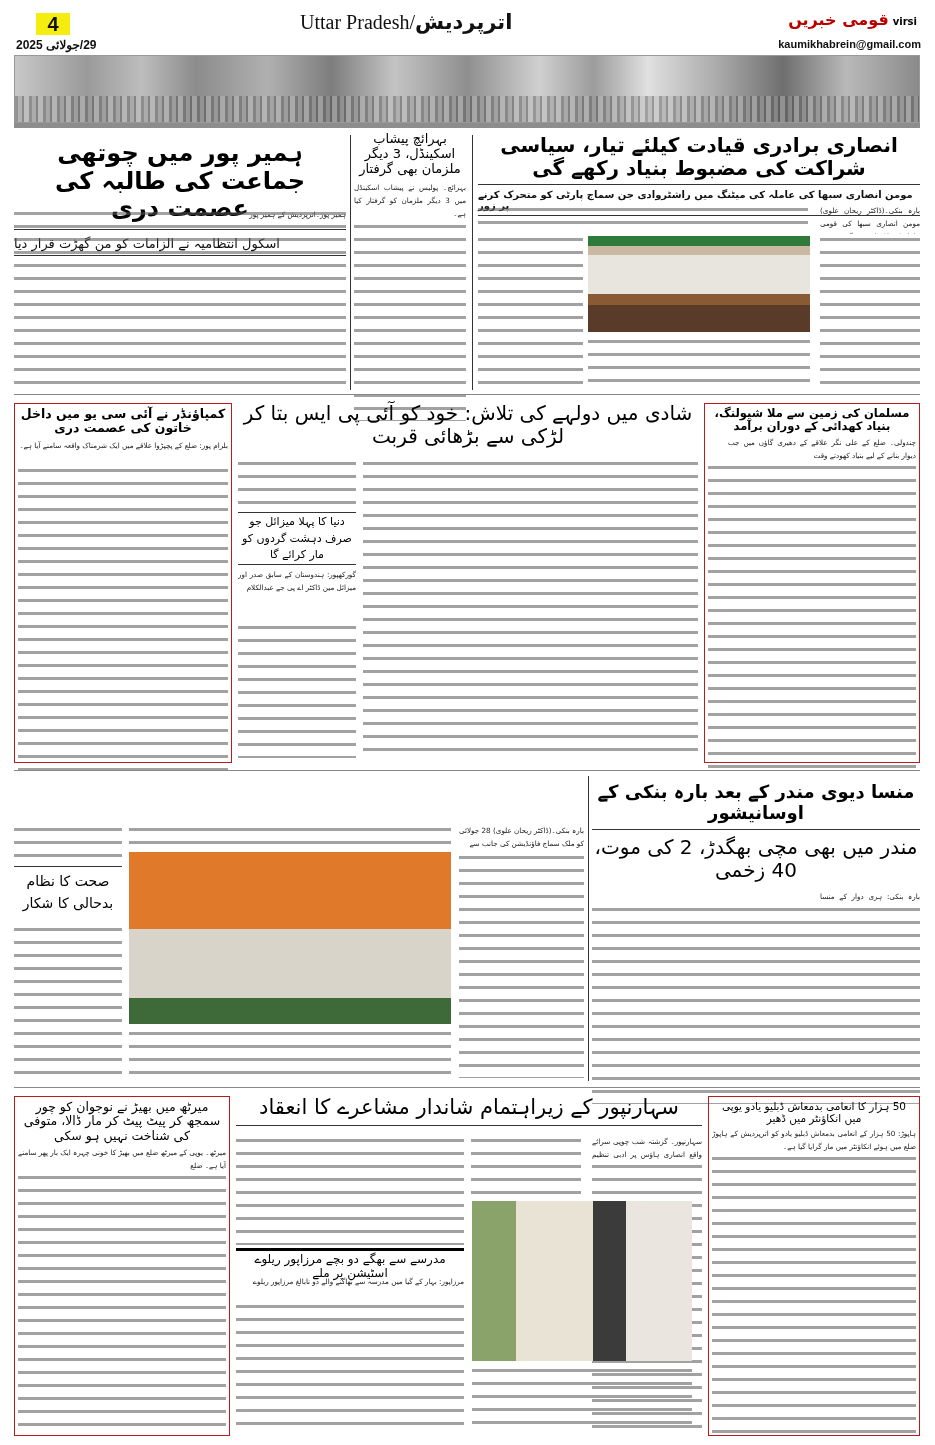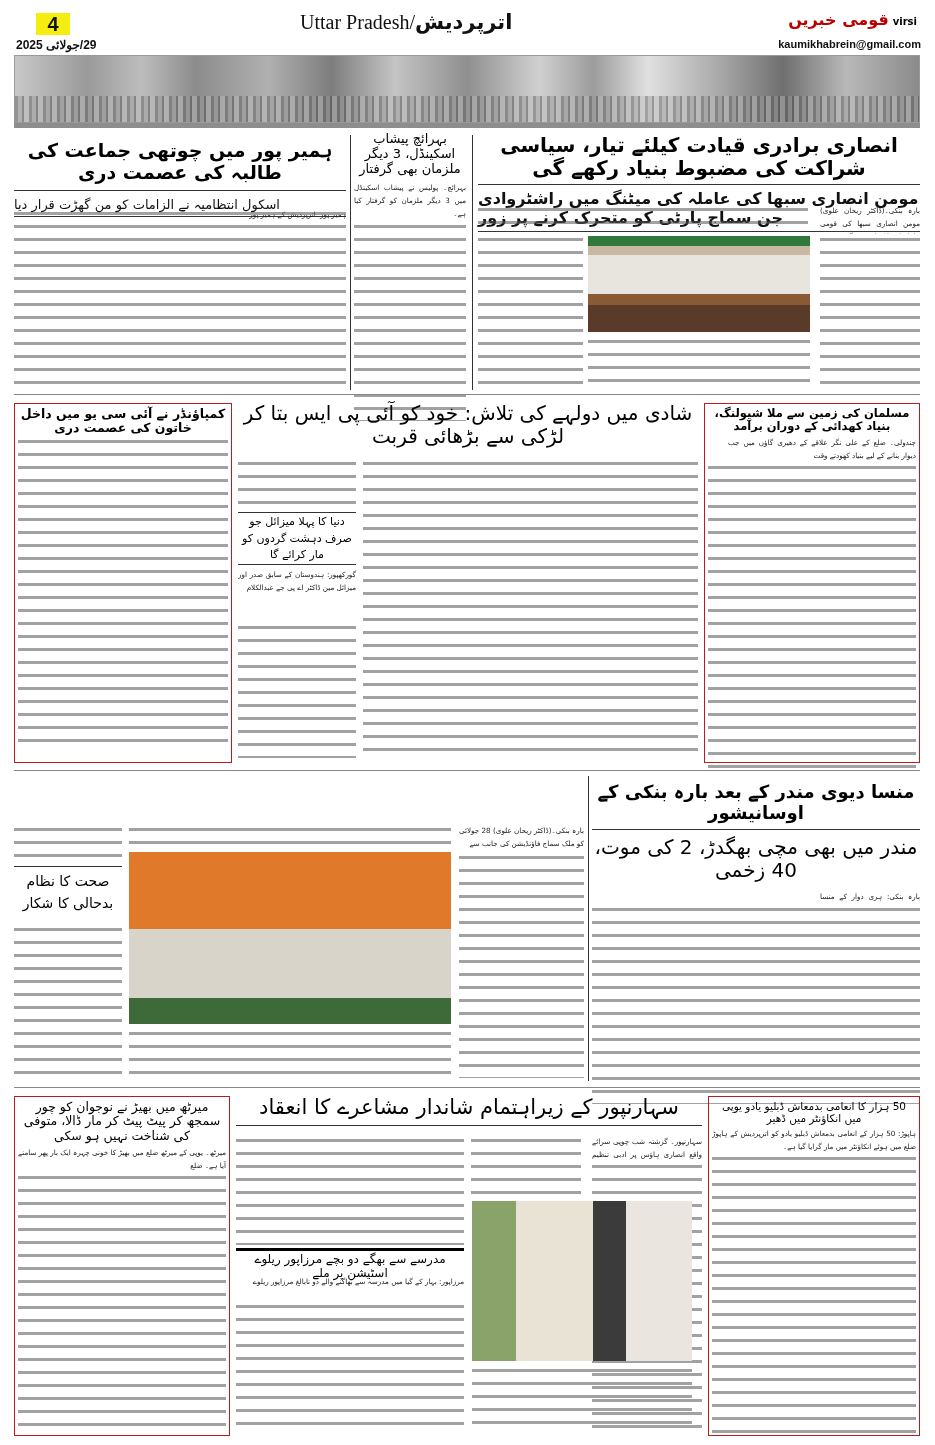--- a/index.html
+++ b/index.html
@@ -40,51 +40,52 @@
 </div>
 <div class="abs email">kaumikhabrein@gmail.com</div>
 <div class="abs banner">
     <div class="banner-sil"></div>
   </div>
 <div class="abs greybar"></div>
 
 <div class="abs" style="left:478px;top:130px;width:442px;height:262px;">
   <div class="headline" style="font-size:20px;padding-top:4px;">انصاری برادری قیادت کیلئے تیار، سیاسی شراکت کی مضبوط بنیاد رکھے گی</div>
   <div class="hline" style="margin:4px 0;"></div>
-  <div class="sub" style="font-size:16px;">مومن انصاری سبھا کی عاملہ کی میٹنگ میں راشٹروادی جن سماج پارٹی کو متحرک کرنے پر زور</div>
+  <div class="sub" style="font-size:10px;">مومن انصاری سبھا کی عاملہ کی میٹنگ میں راشٹروادی جن سماج پارٹی کو متحرک کرنے پر زور</div>
   <div class="hline" style="margin:4px 0;"></div>
   <div class="body-text" style="position:absolute;right:0;top:74px;width:100px;height:30px;">بارہ بنکی۔(ڈاکٹر ریحان علوی) مومن انصاری سبھا کی قومی عاملہ کی ایک اہم میٹنگ</div>
   <div class="text-lines" style="position:absolute;right:0;top:104px;width:100px;height:150px;"></div>
   <div class="text-lines" style="position:absolute;left:0;top:74px;width:330px;height:28px;"></div>
   <div class="photo" style="position:absolute;left:110px;top:106px;width:222px;height:96px;background:linear-gradient(180deg,#2f7a3a 0 10%,#c9b9a3 10% 20%,#e8e4de 20% 60%,#8a5a35 60% 72%,#5a3b2a 72% 100%);"></div>
   <div class="text-lines" style="position:absolute;left:0;top:104px;width:105px;height:150px;"></div>
   <div class="text-lines" style="position:absolute;left:110px;top:206px;width:222px;height:50px;"></div>
 </div>
 <div class="abs vline" style="left:472px;top:135px;height:255px;"></div>
 
 <div class="abs" style="left:354px;top:132px;width:112px;height:260px;">
   <div class="headline" style="font-size:13px;font-weight:normal;">بہرائچ پیشاب اسکینڈل، 3 دیگر ملزمان بھی گرفتار</div>
   <div class="body-text" style="margin-top:4px;height:40px;">بہرائچ۔ پولیس نے پیشاب اسکینڈل میں 3 دیگر ملزمان کو گرفتار کیا ہے۔</div>
   <div class="text-lines" style="height:200px;"></div>
 </div>
 <div class="abs vline" style="left:350px;top:135px;height:255px;"></div>
 
 <div class="abs" style="left:14px;top:130px;width:332px;height:262px;">
-  <div class="headline" style="font-size:19px;padding-top:10px;">ہمیر پور میں چوتھی جماعت کی طالبہ کی عصمت دری</div>
+  <div class="headline" style="font-size:24px;padding-top:10px;">ہمیر پور میں چوتھی جماعت کی طالبہ کی عصمت دری</div>
   <div class="hline" style="margin:6px 0;"></div>
   <div class="sub" style="font-size:13px;font-weight:normal;">اسکول انتظامیہ نے الزامات کو من گھڑت قرار دیا</div>
   <div class="hline" style="margin:4px 0;"></div>
   <div class="body-text" style="position:absolute;right:0;top:78px;width:105px;height:14px;">ہمیر پور۔اترپردیش کے ہمیر پور</div>
   <div class="text-lines" style="position:absolute;left:0;top:78px;width:332px;height:180px;"></div>
 </div>
 
 <div class="abs hline" style="left:14px;top:394px;width:906px;background:#888;"></div>
 
 <div class="abs box" style="left:14px;top:403px;width:218px;height:360px;padding:3px;">
   <div class="headline" style="font-size:12.5px;">کمپاؤنڈر نے آئی سی یو میں داخل خاتون کی عصمت دری</div>
+  <div class="body-text" style="margin-top:3px;height:26px;">بلرام پور: ضلع کے پچپڑوا علاقے میں ایک شرمناک واقعہ سامنے آیا ہے۔</div>
   <div class="text-lines" style="height:310px;"></div>
 </div>
 
 <div class="abs" style="left:238px;top:402px;width:460px;height:360px;">
   <div class="headline" style="font-size:20px;font-weight:normal;">شادی میں دولہے کی تلاش: خود کو آئی پی ایس بتا کر لڑکی سے بڑھائی قربت</div>
   <div class="text-lines" style="position:absolute;left:125px;top:56px;width:335px;height:300px;"></div>
   <div class="text-lines" style="position:absolute;left:0;top:56px;width:118px;height:52px;"></div>
   <div class="hline" style="position:absolute;left:0;top:110px;width:118px;"></div>
   <div class="headline" style="position:absolute;left:0;top:112px;width:118px;font-size:11px;font-weight:normal;line-height:1.5;">دنیا کا پہلا میزائل جو صرف دہشت گردوں کو مار کرائے گا</div>
   <div class="hline" style="position:absolute;left:0;top:162px;width:118px;"></div>

